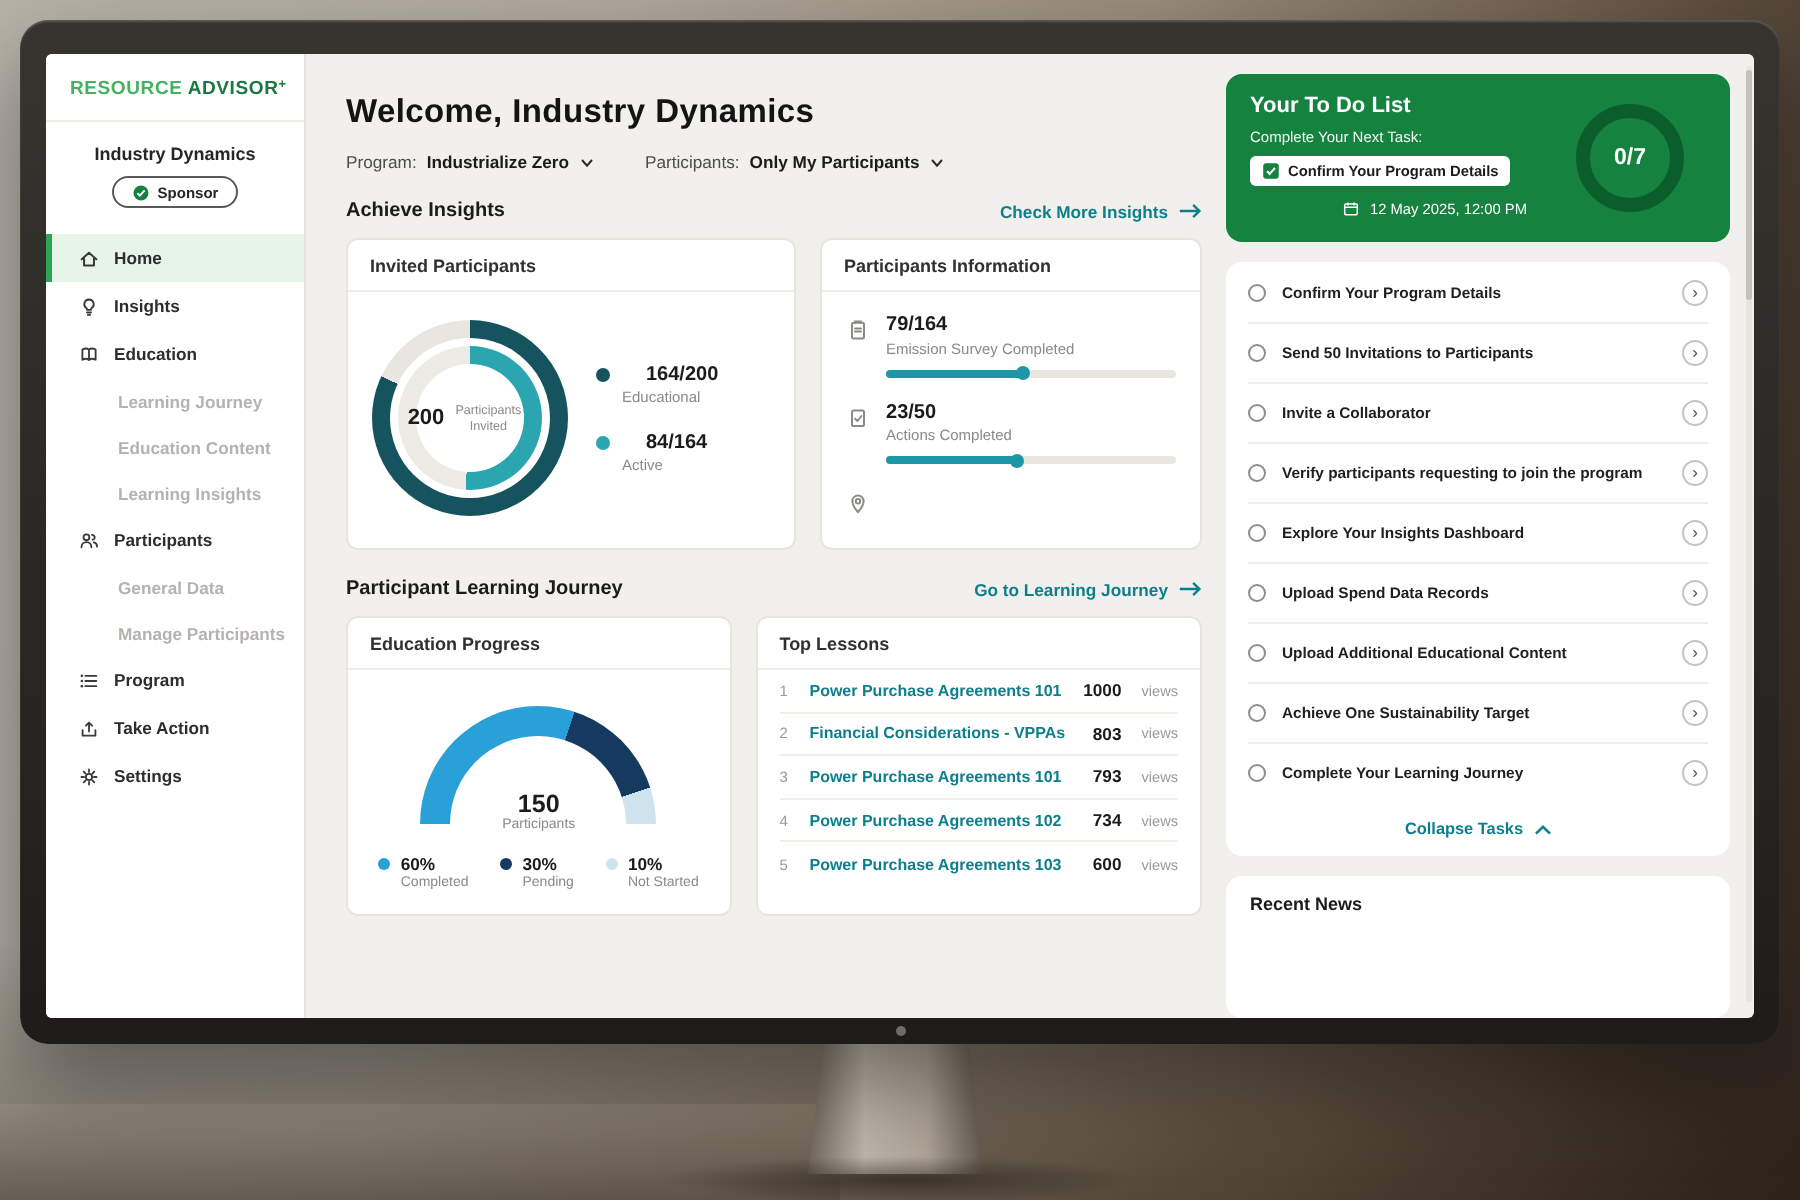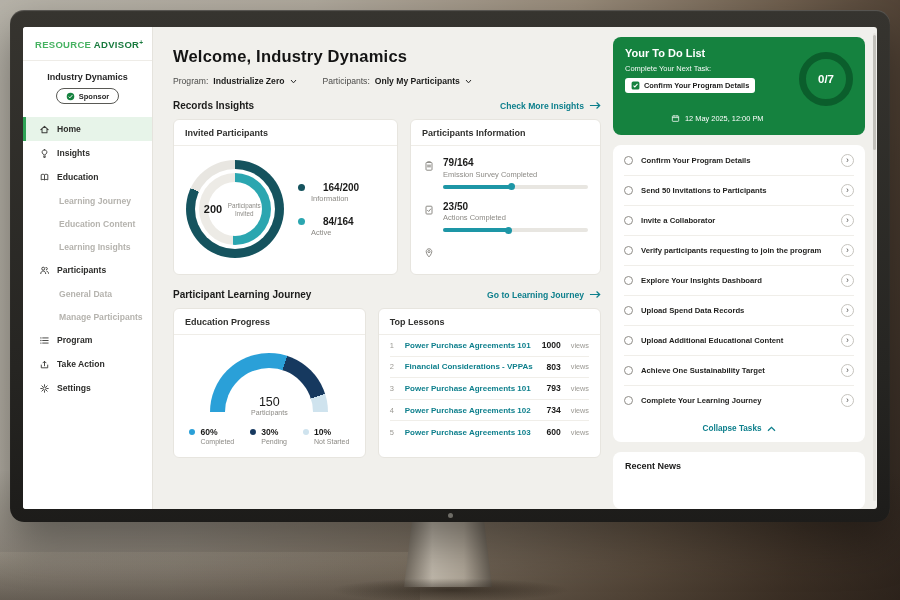--- a/index.html
+++ b/index.html
@@ -93,21 +93,21 @@
   .w48 { width:48%; } .w46 { width:46%; }
 
   .card-edu { flex:1; min-height:146px; }
   .card-lessons { flex:1.16; }
   .edu-body { padding:10px 10px 12px; display:flex; flex-direction:column; align-items:center; }
   .gauge-wrap { position:relative; width:118px; height:63px; overflow:hidden; margin-top:8px; }
   .gauge { position:absolute; left:0; top:0; width:118px; height:118px; border-radius:50%;
     background:conic-gradient(from 270deg,#2aa0d8 0 30%,#16395f 30% 45%,#cfe3ee 45% 50%,transparent 50% 100%); }
   .gauge::after { content:""; position:absolute; inset:15px; border-radius:50%; background:#fff; }
   .gauge-center { position:absolute; left:0; right:0; bottom:0; text-align:center; z-index:1; }
-  .g-val { font-size:12.5px; font-weight:400; color:#1b1b1a; }
+  .g-val { font-size:12.5px; font-weight:700; color:#1b1b1a; }
   .g-lbl { font-size:7px; color:#8c8a85; }
   .g-legend { display:flex; gap:16px; margin-top:11px; }
   .g-top { display:flex; align-items:center; gap:5px; }
   .g-dot { width:6px; height:6px; border-radius:50%; flex-shrink:0; }
   .dot-blue { background:#2aa0d8; } .dot-navy { background:#16395f; } .dot-light { background:#cfe3ee; }
   .g-val2 { font-size:8.6px; font-weight:800; color:#1b1b1a; }
   .g-lbl2 { font-size:7px; color:#8c8a85; margin-left:11px; margin-top:1px; }
 
   .lesson-row { display:flex; align-items:center; gap:8px; height:21.6px; margin:0 11px; border-bottom:1px solid #f0eee9; }
   .lesson-row:last-child { border-bottom:none; }
@@ -116,22 +116,22 @@
   .l-views { font-size:8.6px; font-weight:800; color:#1b1b1a; }
   .l-suffix { font-size:7.3px; color:#9b9993; margin-left:2px; }
 
   
   .right-col { width:264px; flex-shrink:0; padding:10px 12px 0 0; display:flex; flex-direction:column; }
   .todo-card { position:relative; background:#15823f; border-radius:8px; padding:10px 12px 12px; color:#fff; }
   .todo-title { font-size:11px; font-weight:800; }
   .todo-sub { font-size:7.5px; margin-top:5px; opacity:.95; }
   .todo-chip { margin-top:5px; display:inline-flex; align-items:center; gap:4px; background:#fff;
     border-radius:3px; padding:3px 6px; color:#1b1b1a; font-size:7.4px; font-weight:700; max-width:142px; cursor:pointer; }
-  .todo-date { display:flex; align-items:center; gap:5px; font-size:7.4px; margin-top:20px;padding-left:46px; }
-  .todo-ring { position:absolute; top:15px; right:12px; width:54px; height:54px; border-radius:50%;
+  .todo-date { display:flex; align-items:center; gap:5px; font-size:7.4px; margin-top:5px;padding-left:46px; }
+  .todo-ring { position:absolute; top:15px; right:23px; width:54px; height:54px; border-radius:50%;
     border:7px solid #0b5e2c; display:flex; align-items:center; justify-content:center; font-size:11.5px; font-weight:800; }
 
   .tasks-card { background:#fff; border-radius:8px; margin-top:10px; padding:1px 11px 0; }
   .task-row { display:flex; align-items:center; gap:8px; padding:8px 0; border-bottom:1px solid #f0eee9; cursor:pointer; }
   .task-chk { width:9px; height:9px; border:1.2px solid #8f8d88; border-radius:50%; flex-shrink:0; }
   .task-label { flex:1; font-size:7.7px; font-weight:600; color:#1f1f1d; line-height:1.3; }
   .task-chev { width:13px; height:13px; border:1px solid #c6c4be; border-radius:50%; display:flex;
     align-items:center; justify-content:center; font-size:8.5px; color:#4c4c4a; flex-shrink:0; line-height:1; padding-bottom:1px; }
   .collapse-row { display:flex; align-items:center; justify-content:center; gap:5px; padding:9px 0;
     color:#0d7f8c; font-size:8.2px; font-weight:800; cursor:pointer; }
@@ -265,21 +265,21 @@
           <span class="f-value">Only My Participants</span>
           <span style="display:flex;">
               <svg width="7" height="5" viewBox="0 0 8 6">
                 <path d="M1 1.2 4 4.6 7 1.2" fill="none" stroke="#2b2b2b" stroke-width="1.2"></path>
               </svg>
             </span>
         </div>
       </div>
 
       <div class="sect-hdr">
-        <div class="sect-title">Records Insights</div>
+        <div class="sect-title">Achieve Insights</div>
         <div class="sect-link">
           <span>Check More Insights</span>
           <span style="display:flex;">
               <svg width="12" height="9" viewBox="0 0 13 9">
                 <path d="M1 4.5h10.4M8.2 1.2l3.4 3.3-3.4 3.3" fill="none" stroke="#0d7f8c" stroke-width="1.3"></path>
               </svg>
             </span>
         </div>
       </div>
 
@@ -295,21 +295,21 @@
                 <div class="d-val">200</div>
                 <div class="d-lbl">Participants Invited</div>
               </div>
             </div>
             <div class="legend">
               <div>
                 <div class="leg-top">
                   <span class="dot dot-darkteal"></span>
                   <span class="leg-val">164/200</span>
                 </div>
-                <div class="leg-lbl">Information</div>
+                <div class="leg-lbl">Educational</div>
               </div>
               <div>
                 <div class="leg-top">
                   <span class="dot dot-teal"></span>
                   <span class="leg-val">84/164</span>
                 </div>
                 <div class="leg-lbl">Active</div>
               </div>
             </div>
           </div>

